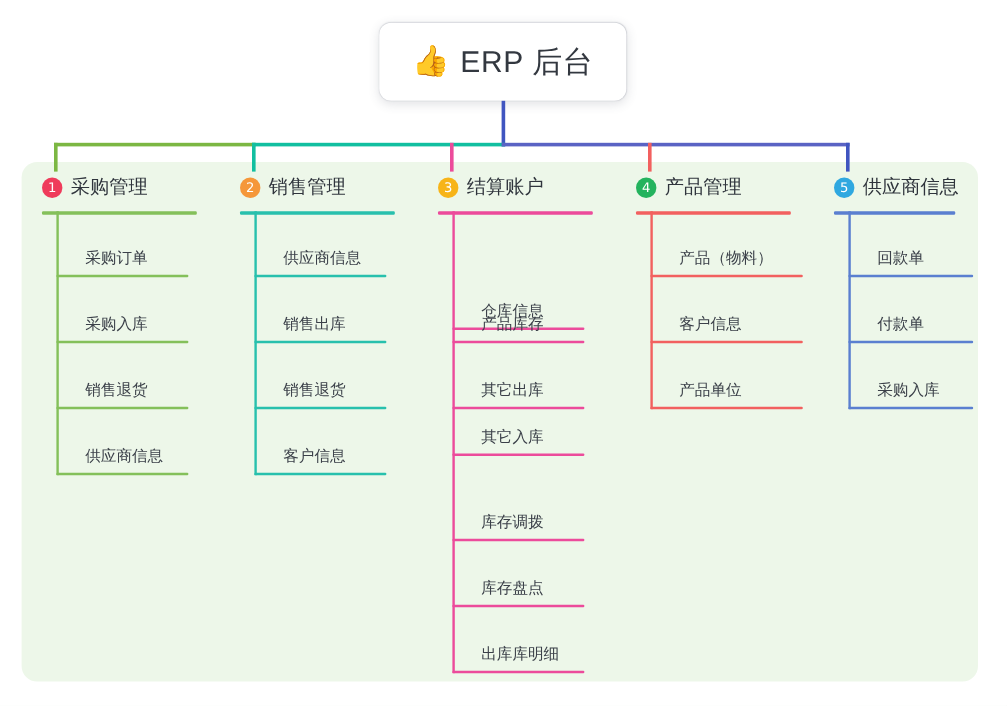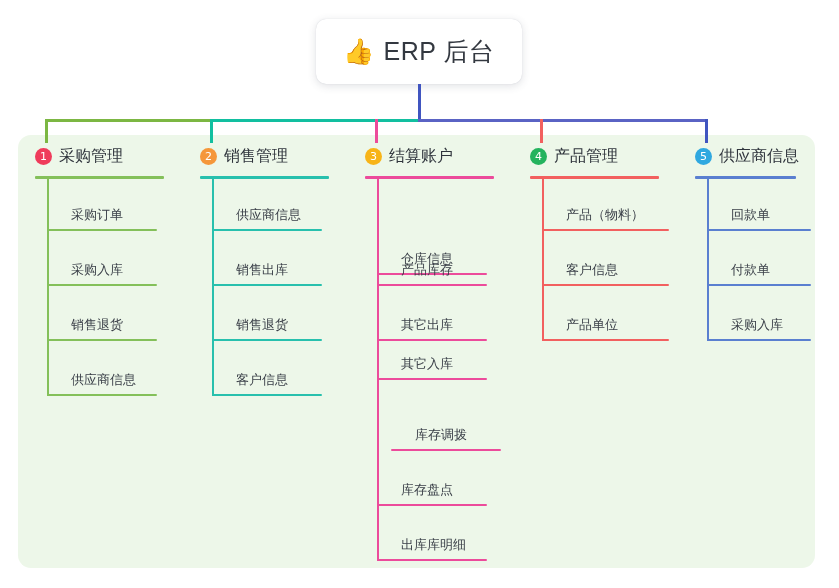--- a/index.html
+++ b/index.html
@@ -233,21 +233,21 @@
             <div class="item-rule" style="width: 110px; background: rgb(236, 75, 155);"></div>
           </div>
           <div class="item" style="top: 110px; width: 110px;">
             <span class="item-label">其它出库</span>
             <div class="item-rule" style="width: 110px; background: rgb(236, 75, 155);"></div>
           </div>
           <div class="item" style="top: 149px; width: 110px;">
             <span class="item-label">其它入库</span>
             <div class="item-rule" style="width: 110px; background: rgb(236, 75, 155);"></div>
           </div>
-          <div class="item" style="top: 220px; width: 110px; margin-left: 14px;">
+          <div class="item" style="top: 220px; width: 110px;">
             <span class="item-label">库存调拨</span>
             <div class="item-rule" style="width: 110px; background: rgb(236, 75, 155);"></div>
           </div>
           <div class="item" style="top: 275px; width: 110px;">
             <span class="item-label">库存盘点</span>
             <div class="item-rule" style="width: 110px; background: rgb(236, 75, 155);"></div>
           </div>
           <div class="item" style="top: 330px; width: 110px;">
             <span class="item-label">出库库明细</span>
             <div class="item-rule" style="width: 110px; background: rgb(236, 75, 155);"></div>

